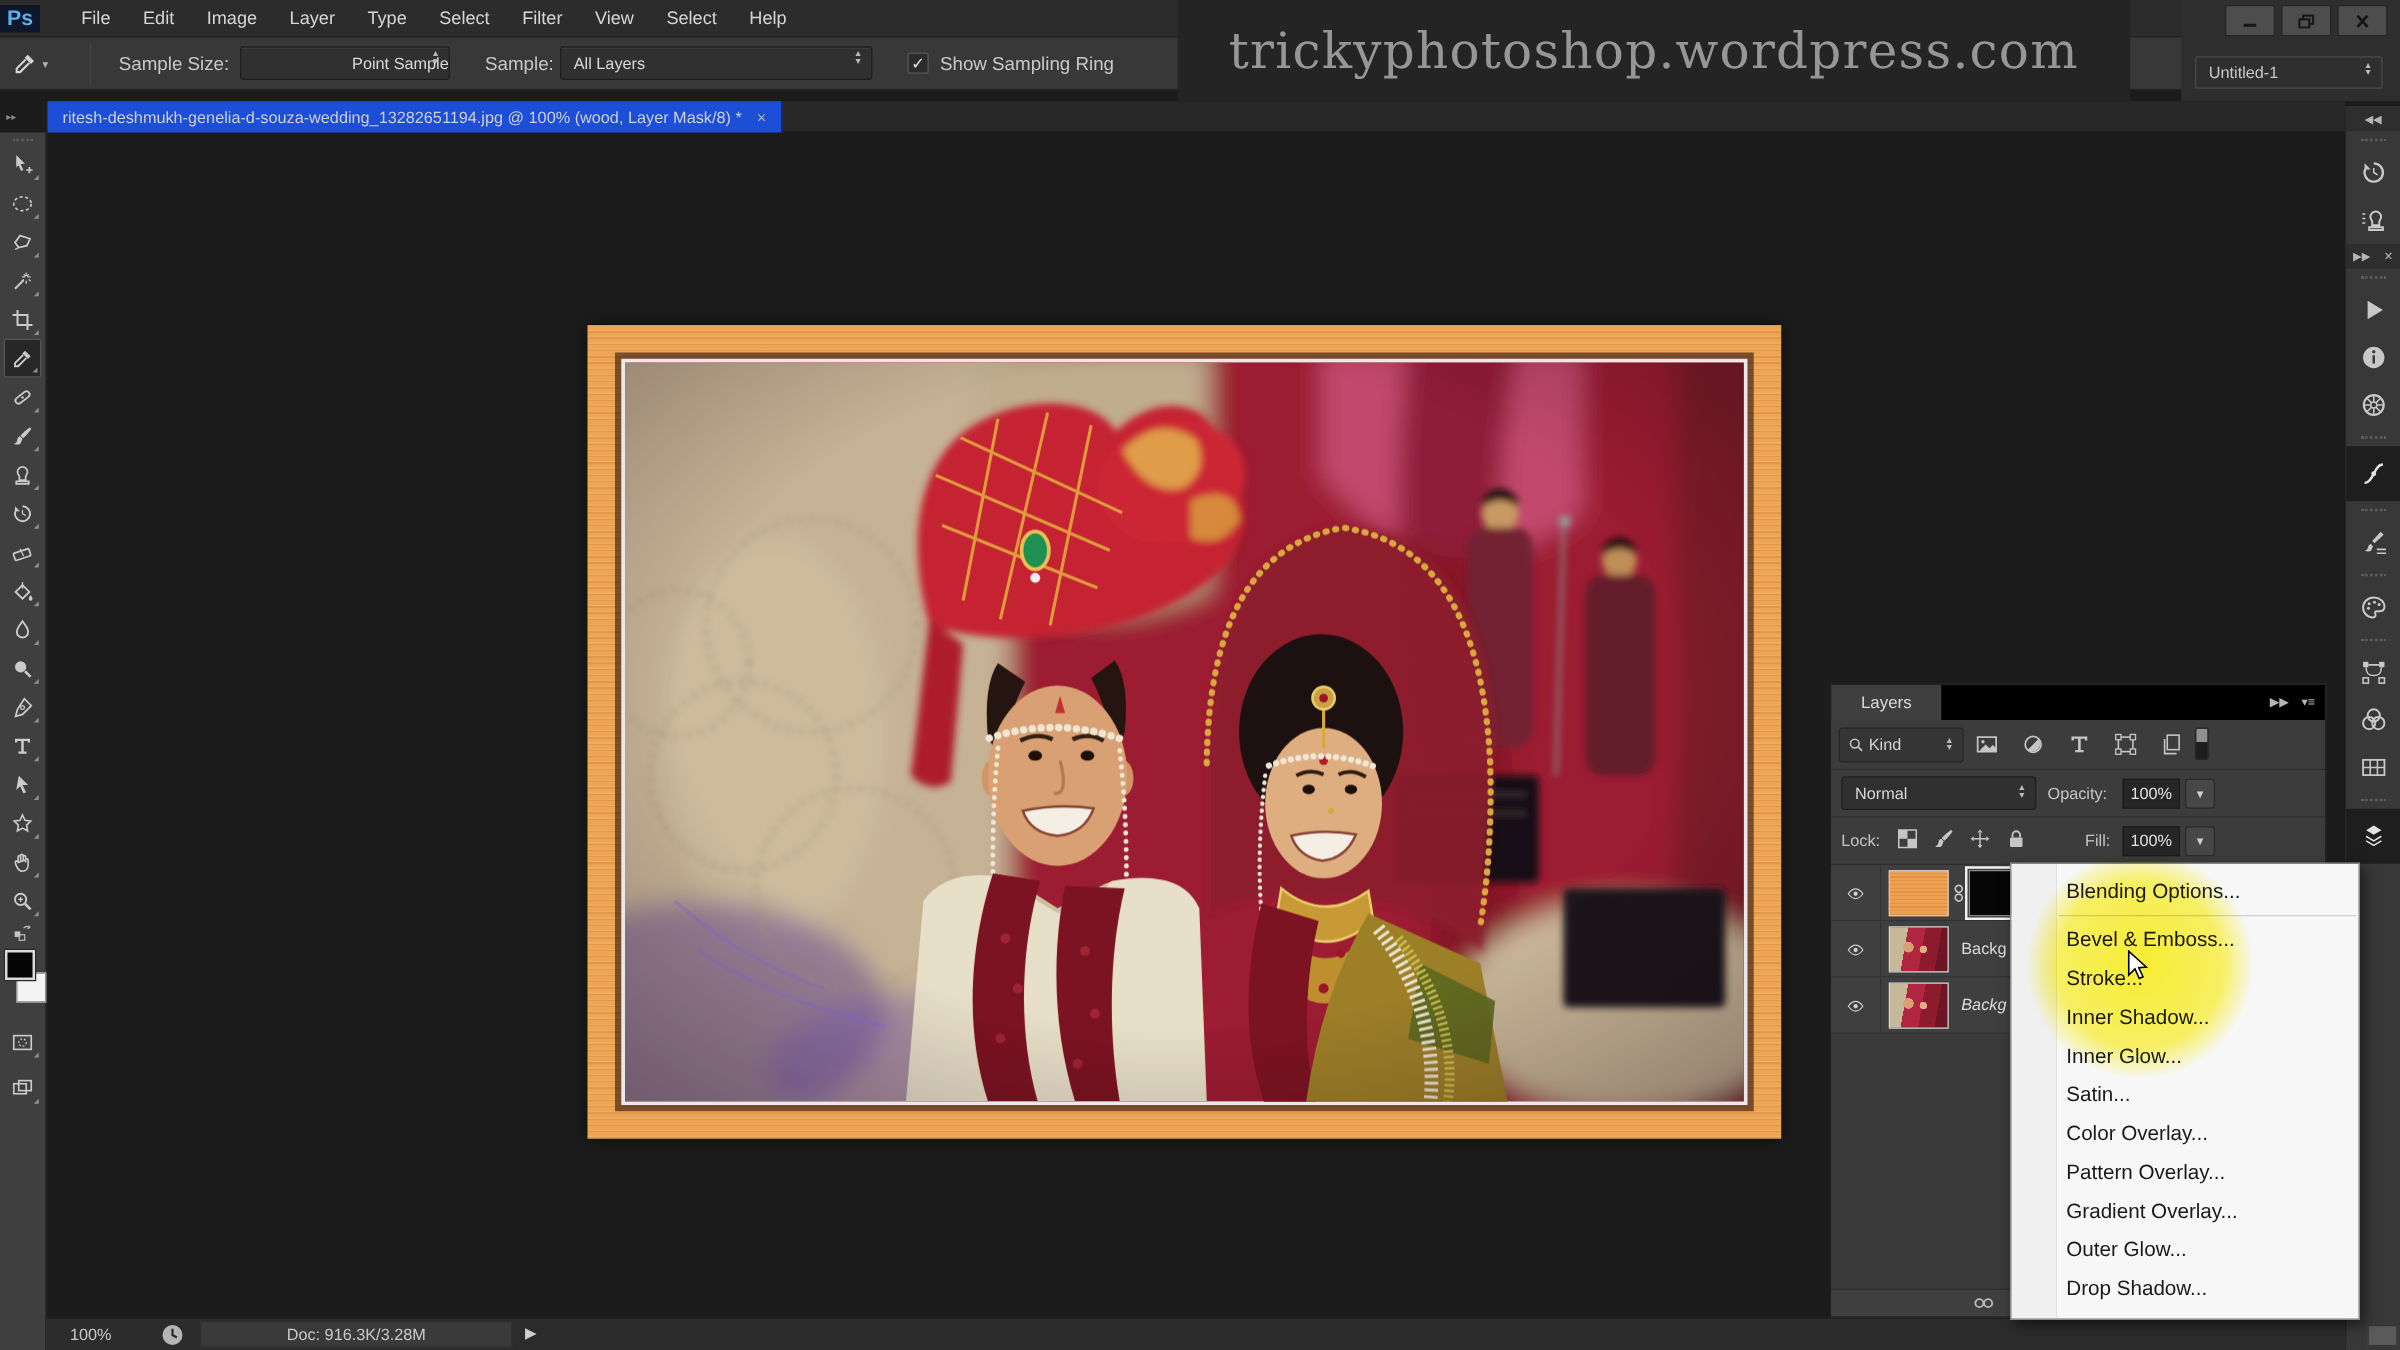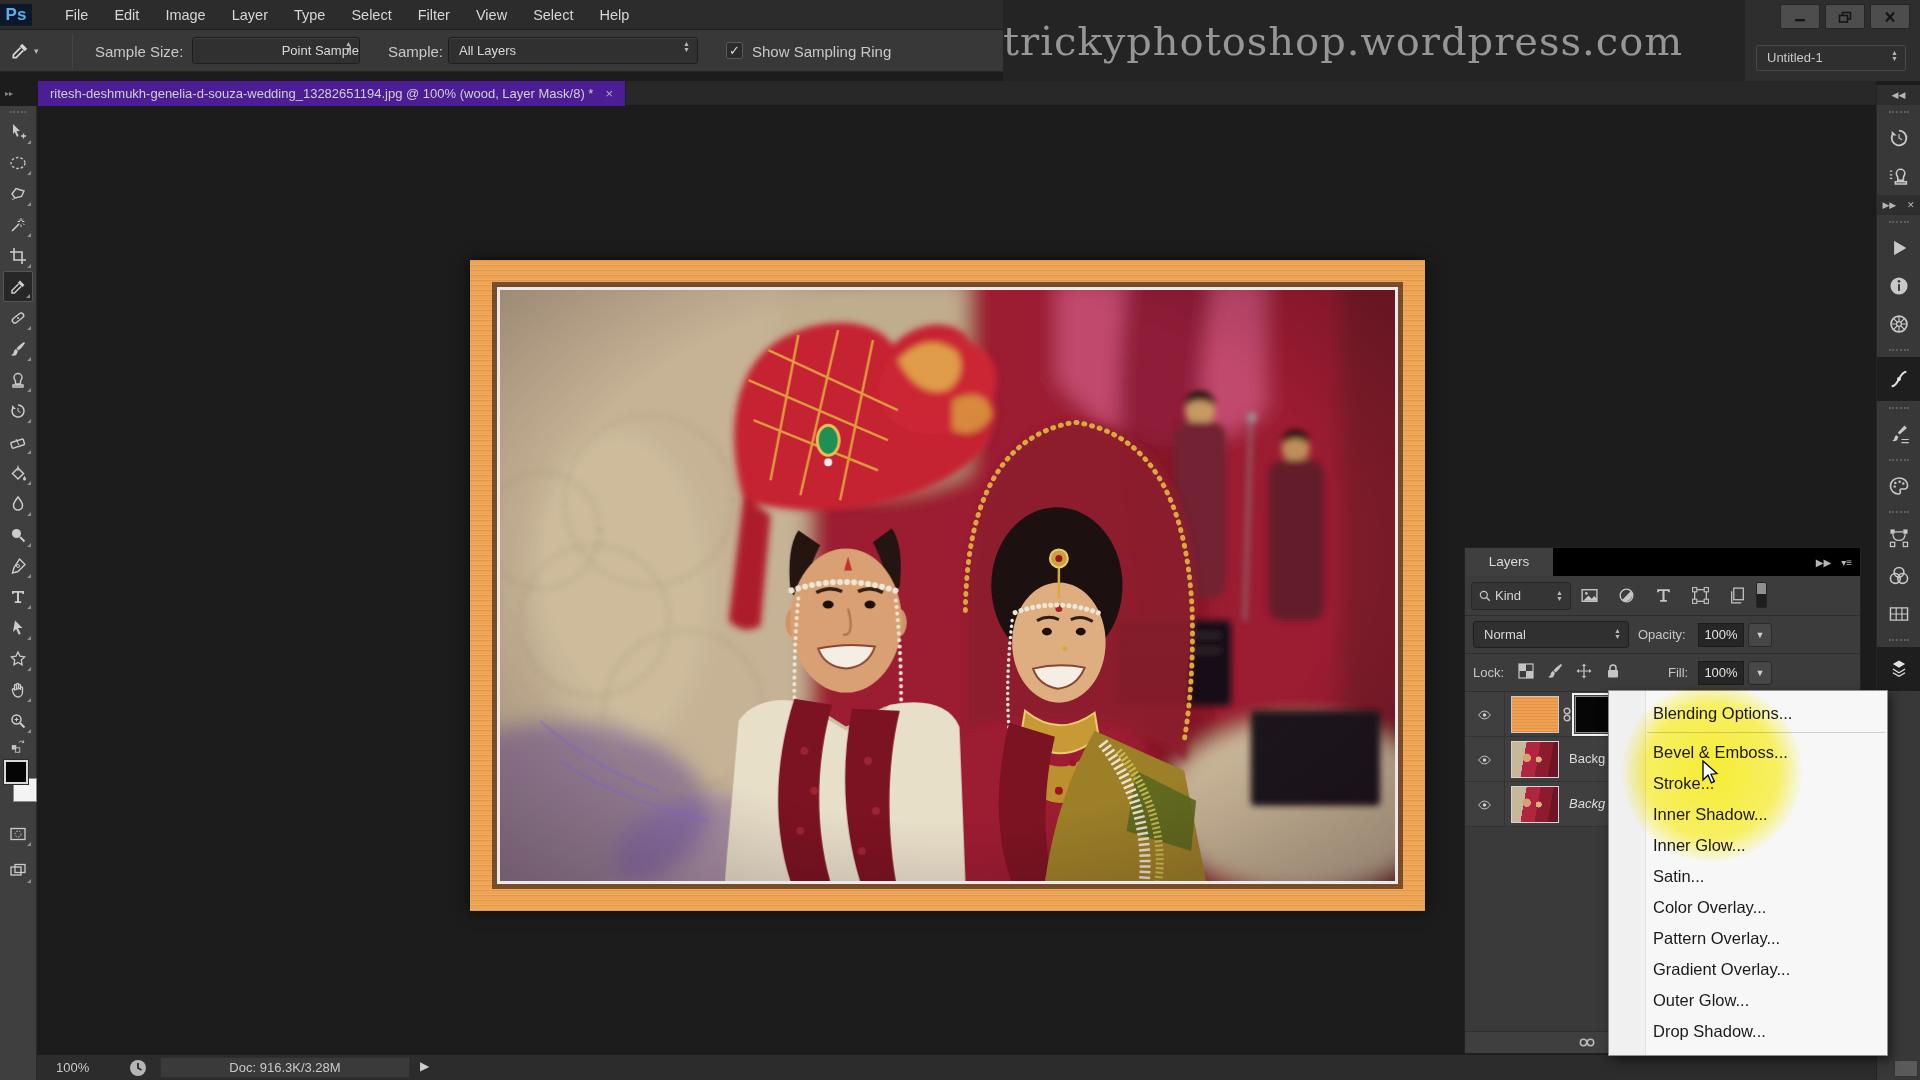--- a/index.html
+++ b/index.html
@@ -18,32 +18,32 @@
   .tool-preview svg { width:20px; height:20px; }
   .tool-preview .caret { font-size:9px; color:#b5b5b5; margin-left:4px; }
   .ob-divider { position:absolute; left:72px; top:4px; width:1px; height:34px; background:#2a2a2a; border-right:1px solid #454545; }
   .ob-label { position:absolute; top:13px; color:#c8c8c8; font-size:15px; }
   .dropdown { position:absolute; height:27px; background:#303030; border:1px solid #1e1e1e; border-radius:3px; box-shadow:inset 0 1px 0 rgba(255,255,255,.07); color:#d8d8d8; font-size:13px; line-height:25px; padding-left:10px; }
   .updn { position:absolute; right:7px; top:3px; display:flex; flex-direction:column; color:#b9b9b9; font-size:7px; line-height:6px; }
   .checkbox { position:absolute; left:726px; top:12px; width:17px; height:17px; background:#2c2c2c; border:1px solid #585858; border-radius:2px; color:#dcdcdc; font-size:13px; line-height:15px; text-align:center; }
   .cb-label { left:752px; }
 
   
-  .watermark-band { position:absolute; left:1003px; top:0; width:762px; height:81px; background:#242424; z-index:20; display:flex; align-items:center; }
+  .watermark-band { position:absolute; left:942px; top:0; width:762px; height:81px; background:#242424; z-index:20; display:flex; align-items:center; justify-content:center; }
   .watermark-text { font-family:"DejaVu Serif",serif; font-size:40px; color:#969696; letter-spacing:1px; }
   .winpanel { position:absolute; left:1745px; top:0; width:175px; height:81px; background:#2e2e2e; z-index:20; }
   .win-buttons { position:absolute; right:10px; top:4px; display:flex; gap:5px; }
   .win-btn { width:40px; height:25px; background:#4d4d4d; border:1px solid #252525; border-radius:2px; display:flex; align-items:center; justify-content:center; }
   .win-btn svg { width:14px; height:12px; }
   .doc-select { position:absolute; right:14px; top:45px; width:150px; height:26px; background:#2f2f2f; border:1px solid #4a4a4a; border-radius:2px; color:#c9c9c9; font-size:13px; line-height:24px; padding-left:10px; }
 
   
   .tabbar { position:absolute; left:0; top:81px; width:1876px; height:25px; background:#282828; border-bottom:1px solid #191919; z-index:4; display:flex; }
   .tab-collapse { width:38px; height:25px; background:#1c1c1c; color:#8a8a8a; font-size:8px; line-height:25px; padding-left:5px; }
-  .doc-tab { height:25px; background:#4c1d95; border-right:1px solid #1f1f1f; color:#cfcfcf; font-size:13px; line-height:25px; padding:0 12px; display:flex; align-items:center; gap:12px; }
+  .doc-tab { height:25px; background:#1d4ed8; border-right:1px solid #1f1f1f; color:#cfcfcf; font-size:13px; line-height:25px; padding:0 12px; display:flex; align-items:center; gap:12px; }
   .doc-tab .close { color:#b0b0b0; font-size:13px; }
 
   
   .toolbar { position:absolute; left:0; top:106px; width:37px; height:974px; background:#3f3f3f; border-right:1px solid #2a2a2a; z-index:6; display:flex; flex-direction:column; align-items:center; }
   .tb-grip { width:16px; border-top:2px dotted #5e5e5e; margin:5px 0 3px; }
   .tool { position:relative; width:30px; height:31px; display:flex; align-items:center; justify-content:center; color:#cbcbcb; }
   .tool svg { width:18px; height:18px; }
   .tool::after { content:""; position:absolute; right:2px; bottom:3px; border-left:4px solid transparent; border-bottom:4px solid #8f8f8f; }
   .tool.active { background:#272727; border:1px solid #555; border-radius:2px; }
   .swapmini { width:30px; height:20px; display:flex; align-items:center; justify-content:center; color:#c5c5c5; }

